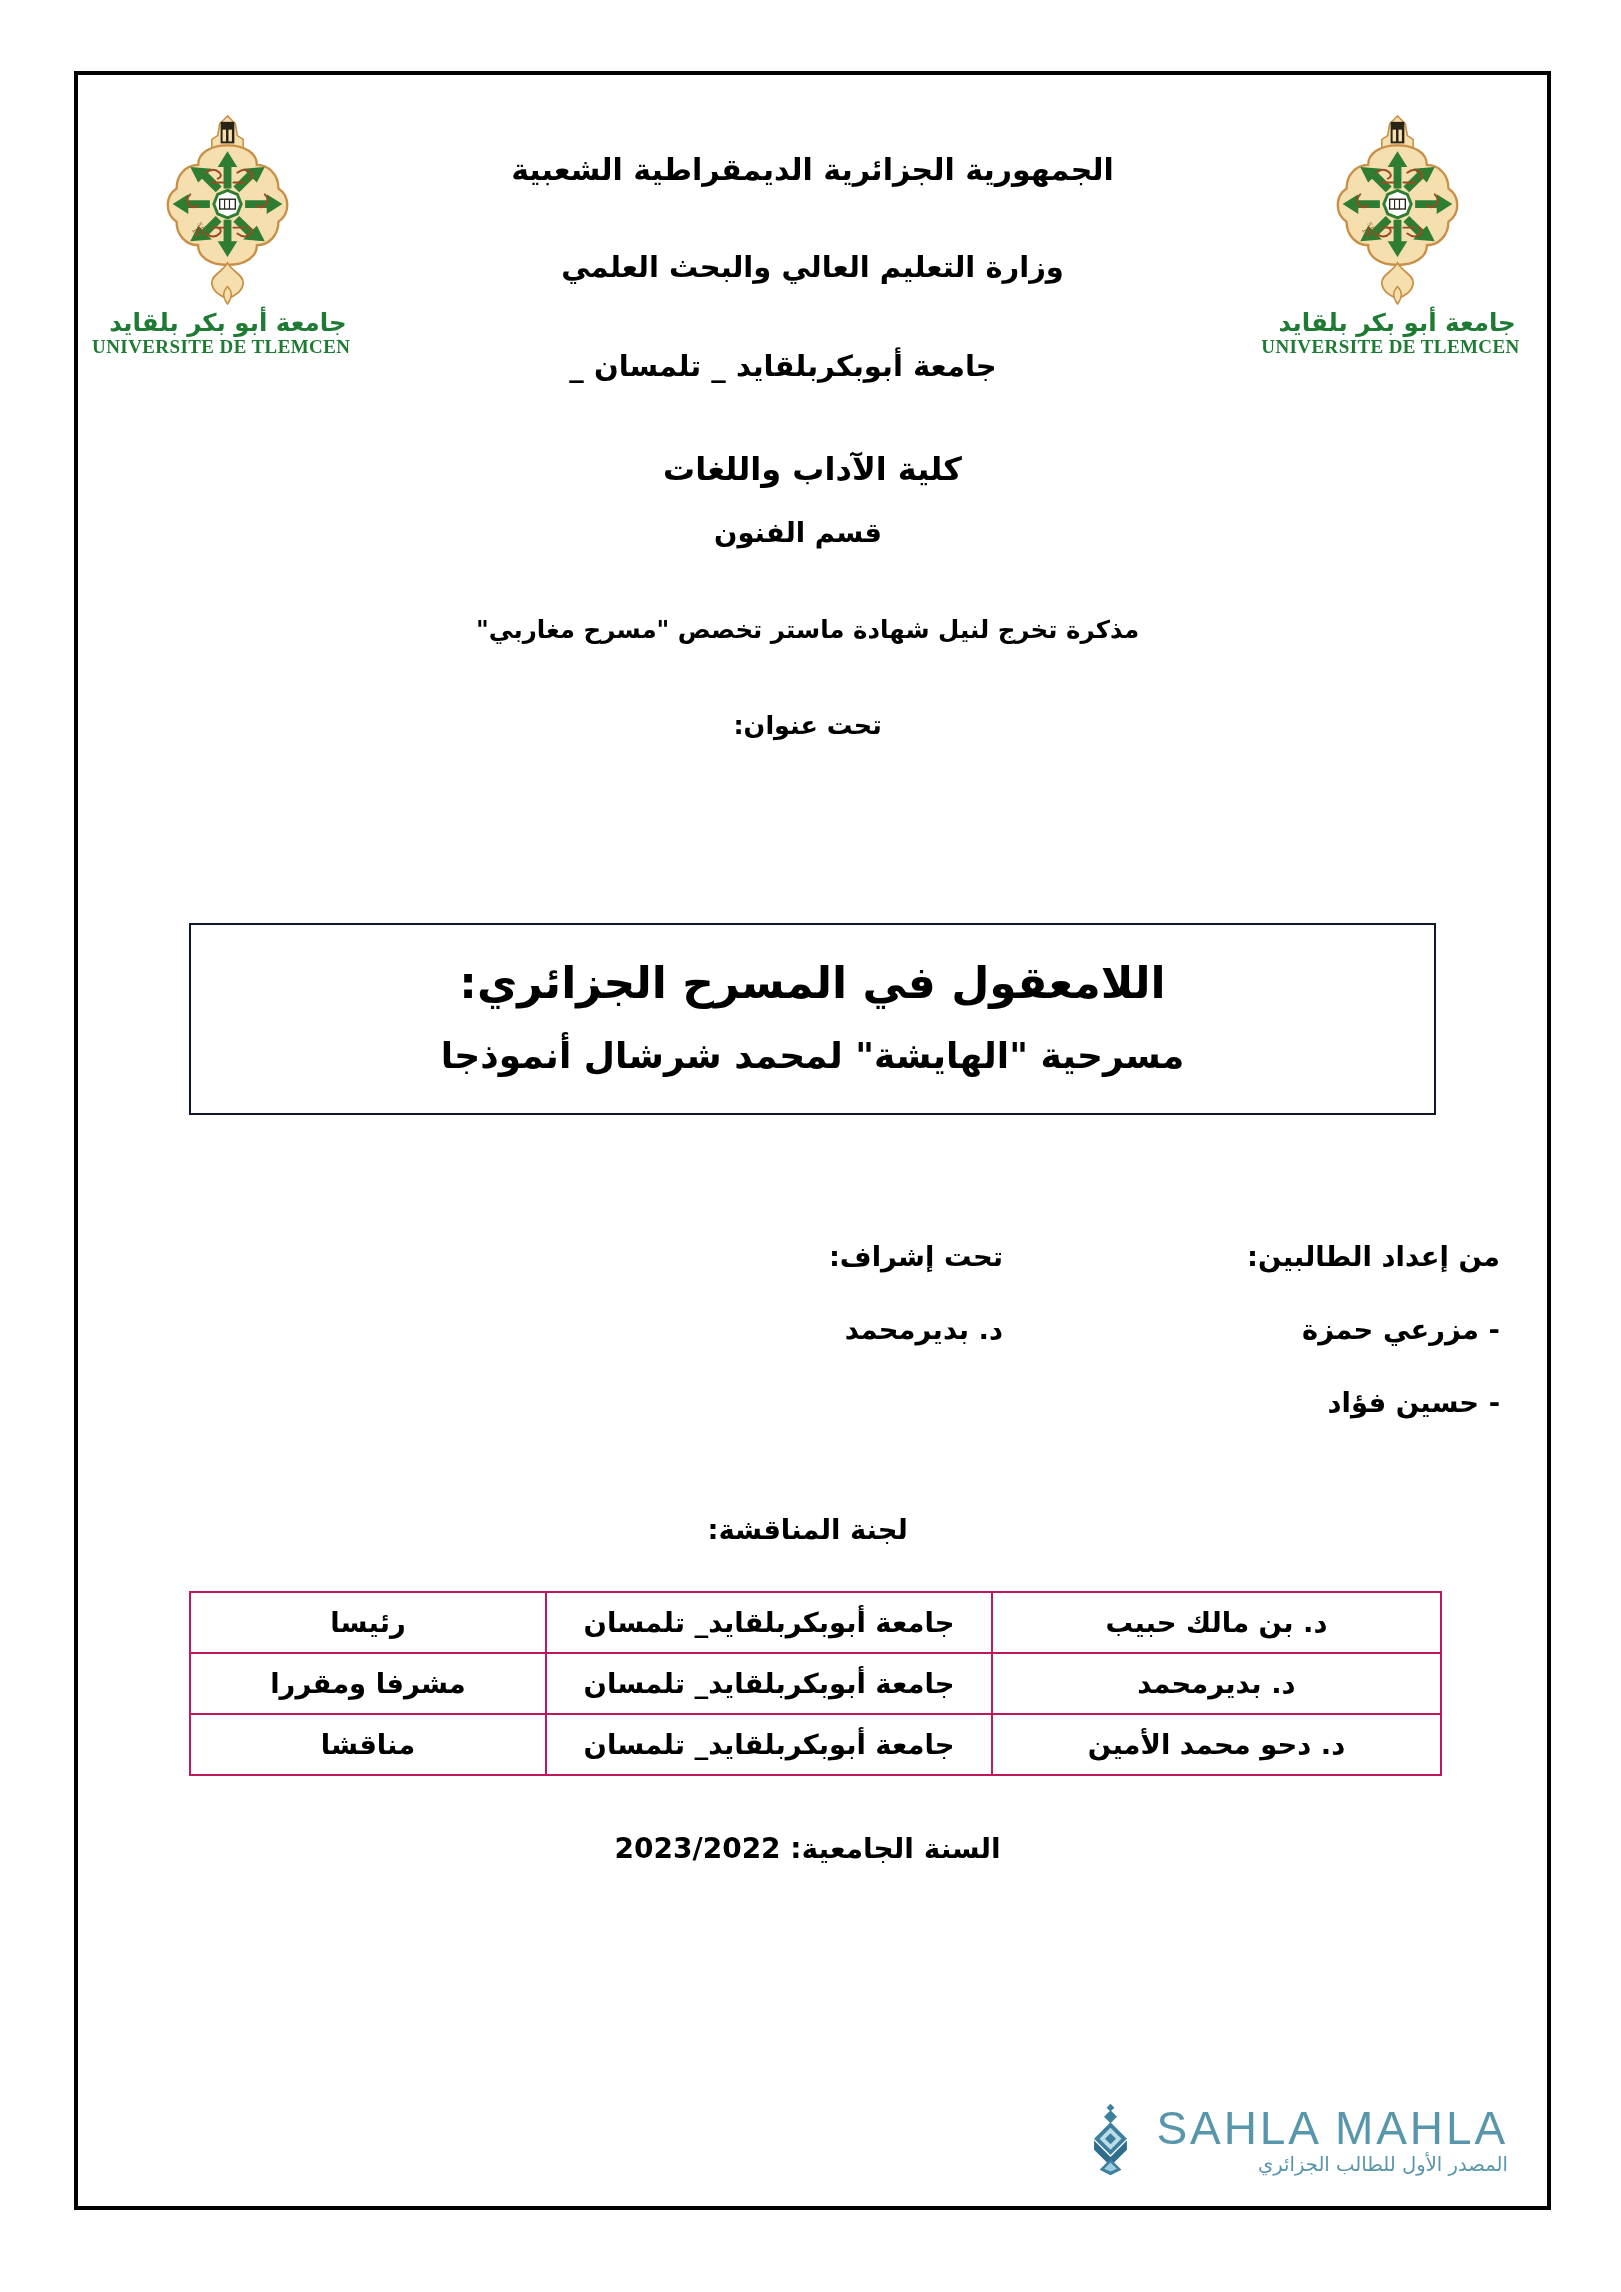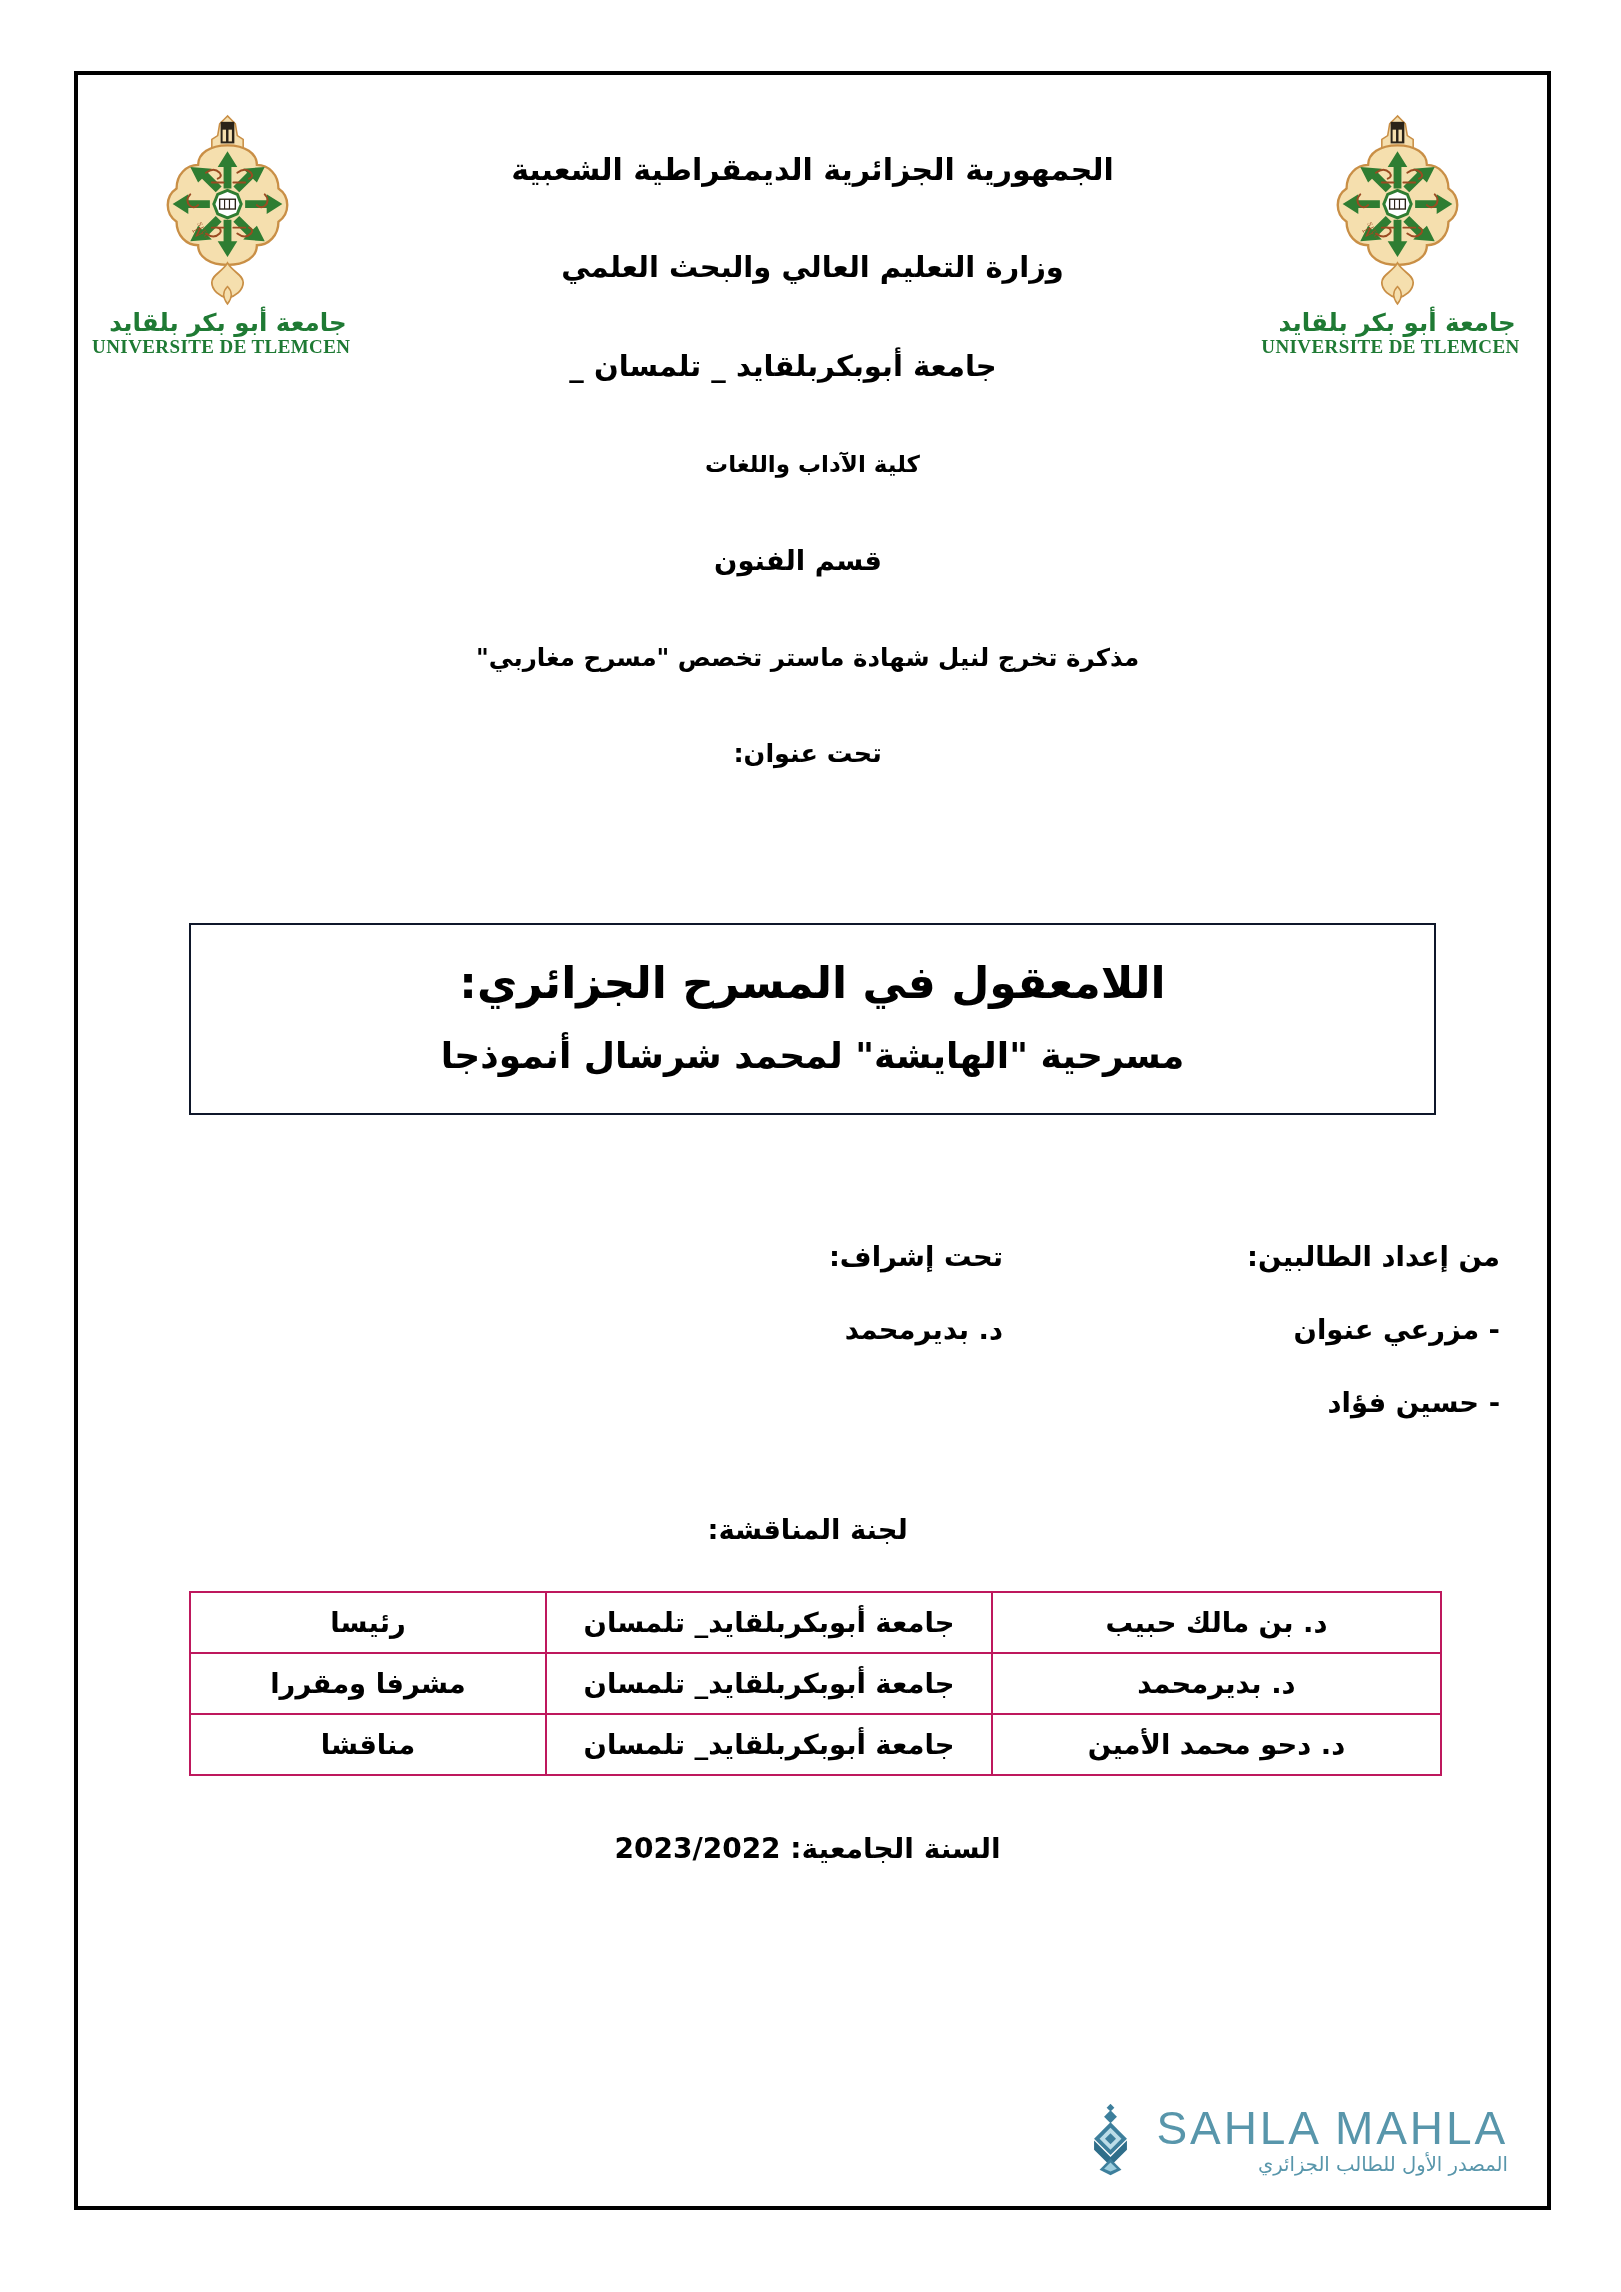--- a/index.html
+++ b/index.html
@@ -86,21 +86,21 @@
   }
   .hline {
     font-family: "DejaVu Sans", sans-serif;
     font-weight: bold;
     color: #000;
     line-height: 1.1;
   }
   .hline.l1 { font-size: 30px; margin-bottom: 66px; }
   .hline.l2 { font-size: 29px; margin-bottom: 67px; }
   .hline.l3 { font-size: 29px; margin-bottom: 69px; padding-right: 59px; }
-  .hline.l4 { font-size: 23px; margin-bottom: 69px; }
+  .hline.l4 { font-size: 32px; margin-bottom: 31px; }
   .hline.l5 { font-size: 27.4px; margin-bottom: 69px; padding-right: 29px; }
   .hline.l6 { font-size: 24.5px; margin-bottom: 67px; padding-right: 9.8px; }
   .hline.l7 { font-size: 25.5px; margin-bottom: 0; padding-right: 9.8px; }
 
   
   .title-box {
     position: absolute;
     left: 111px;
     right: 111px;
     top: 848px;
@@ -390,21 +390,21 @@
     <div class="title-main">اللامعقول في المسرح الجزائري:</div>
     <div class="title-sub">مسرحية "الهايشة" لمحمد شرشال أنموذجا</div>
   </div>
 
   <div class="people">
     <div class="people-row">
       <div class="col-right">من إعداد الطالبين:</div>
       <div class="col-mid">تحت إشراف:</div>
     </div>
     <div class="people-row">
-      <div class="col-right">- مزرعي عنوان</div>
+      <div class="col-right">- مزرعي حمزة</div>
       <div class="col-mid">د. بديرمحمد</div>
     </div>
     <div class="people-row">
       <div class="col-right">- حسين فؤاد</div>
     </div>
   </div>
 
   <div class="committee-label">لجنة المناقشة:</div>
 
   <table class="committee">

